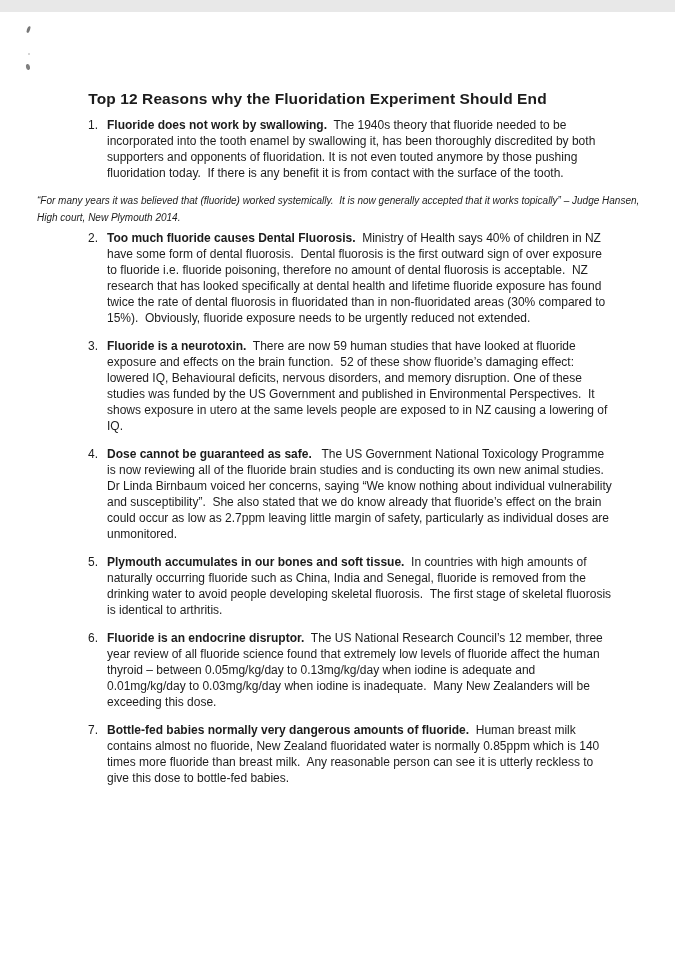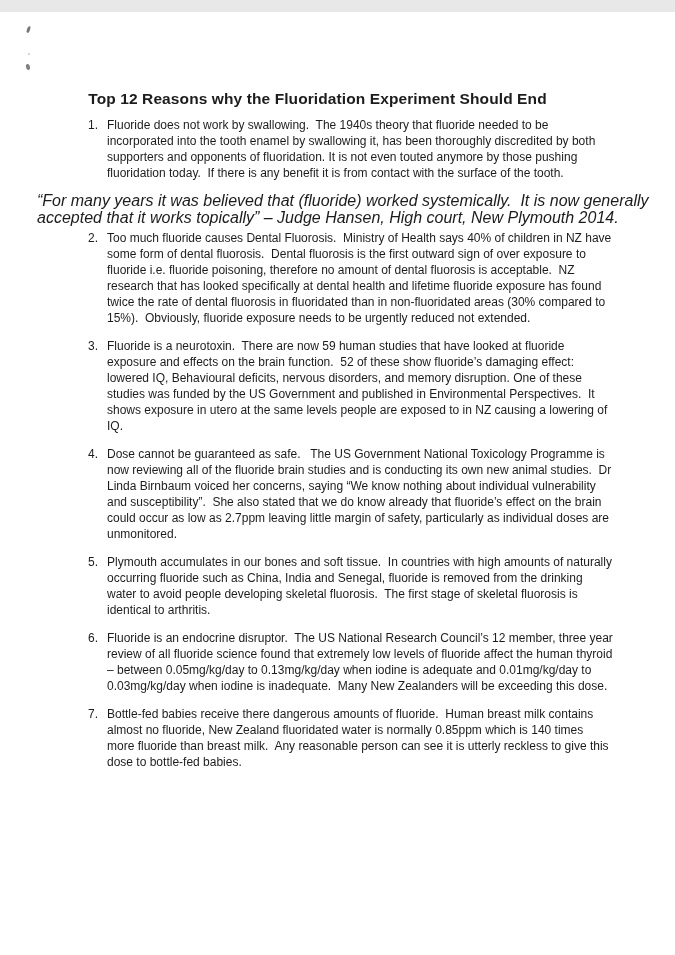--- a/index.html
+++ b/index.html
@@ -37,25 +37,25 @@
     margin: 0 0 12px 0;
     font-size: 12px;
     line-height: 16px;
   }
   .num { flex: none; width: 19px; }
   .txt {
     margin: 0;
     flex: 1;
     white-space: pre-wrap;
   }
-  .txt b { font-weight: normal; }
+  .txt b { font-weight: bold; }
   .quote {
     margin: 5px 0 4px 0;
     padding: 0 17px 0 37px;
-    font-size: 16px;
+    font-size: 10px;
     line-height: 16.5px;
     font-style: italic;
     white-space: pre-wrap;
   }
 </style>
 </head>
 <body>
 
 <div class="page">
 
@@ -90,17 +90,17 @@
     <div class="item">
         <span class="num">5.</span>
         <p class="txt"><b>Plymouth accumulates in our bones and soft tissue.</b><span>  In countries with high amounts of naturally occurring fluoride such as China, India and Senegal, fluoride is removed from the drinking water to avoid people developing skeletal fluorosis.  The first stage of skeletal fluorosis is identical to arthritis.</span></p>
       </div>
     <div class="item">
         <span class="num">6.</span>
         <p class="txt"><b>Fluoride is an endocrine disruptor.</b><span>  The US National Research Council’s 12 member, three year review of all fluoride science found that extremely low levels of fluoride affect the human thyroid – between 0.05mg/kg/day to 0.13mg/kg/day when iodine is adequate and 0.01mg/kg/day to 0.03mg/kg/day when iodine is inadequate.  Many New Zealanders will be exceeding this dose.</span></p>
       </div>
     <div class="item">
         <span class="num">7.</span>
-        <p class="txt"><b>Bottle-fed babies receive there dangerous amounts of fluoride.</b><span>  Human breast milk contains almost no fluoride, New Zealand fluoridated water is normally 0.85ppm which is 140 times more fluoride than breast milk.  Any reasonable person can see it is utterly reckless to give this dose to bottle-fed babies.</span></p>
+        <p class="txt"><b>Bottle-fed babies normally very dangerous amounts of fluoride.</b><span>  Human breast milk contains almost no fluoride, New Zealand fluoridated water is normally 0.85ppm which is 140 times more fluoride than breast milk.  Any reasonable person can see it is utterly reckless to give this dose to bottle-fed babies.</span></p>
       </div>
   </div>
 
 </div>
 
 </body></html>

